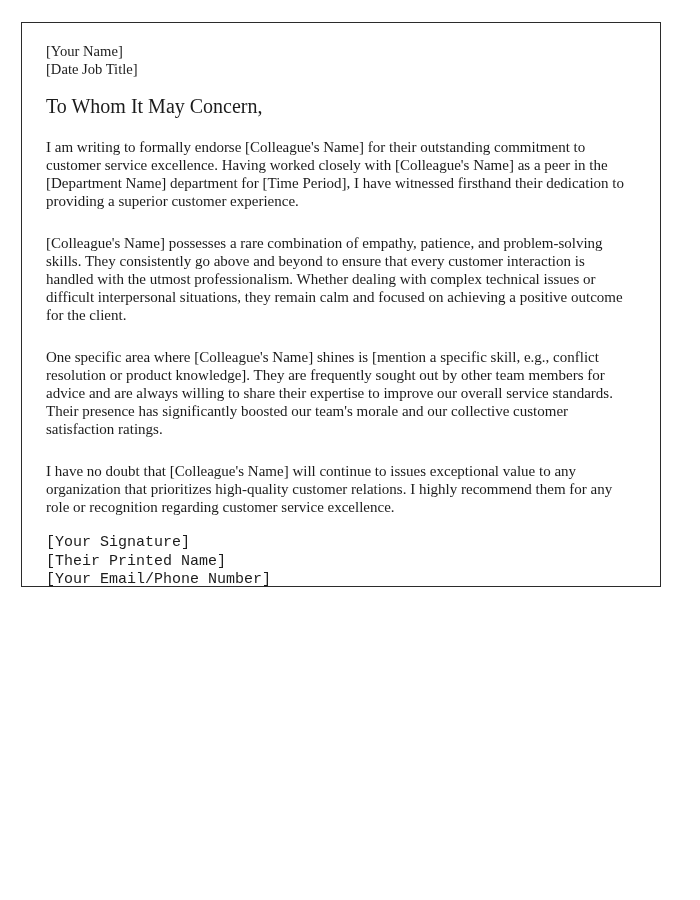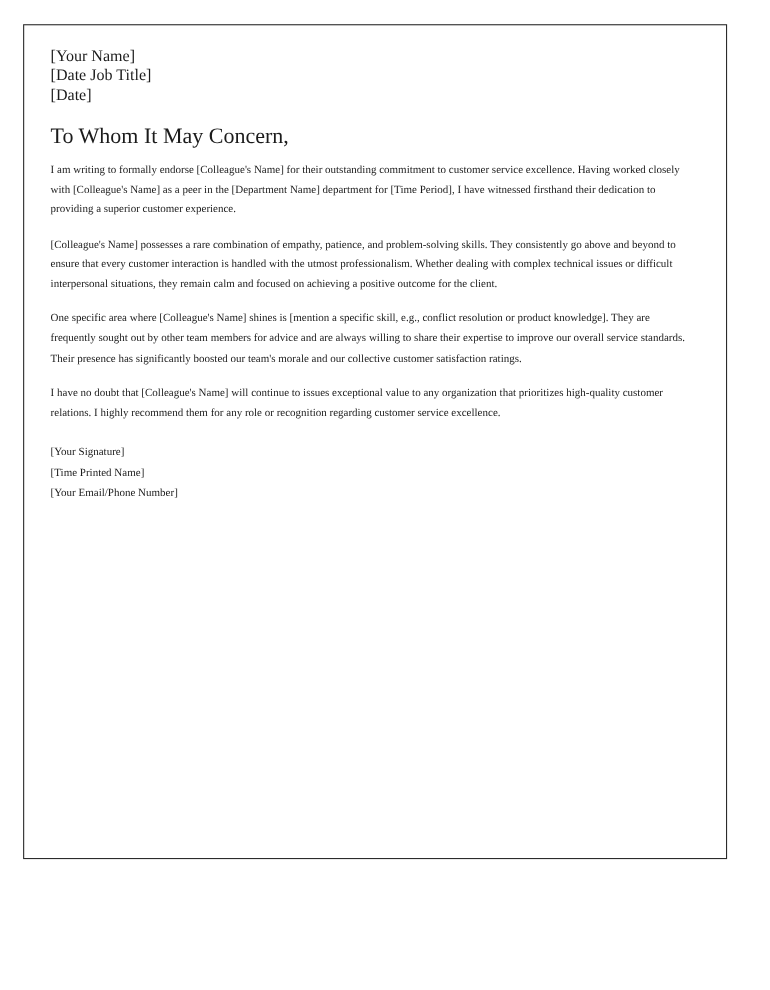--- a/index.html
+++ b/index.html
@@ -18,21 +18,21 @@
     position: relative;
     width: 700px;
     height: 900px;
     background: #ffffff;
   }
   .letter-frame {
     position: absolute;
     left: 21px;
     top: 22px;
     width: 640px;
-    height: 759px;
+    height: 565px;
     border: 1.5px solid #2b2b2b;
     background: #ffffff;
     box-sizing: border-box;
   }
   .letter-body {
     position: absolute;
     left: 24px;
     top: 19px;
     width: 583px;
   }
@@ -43,61 +43,61 @@
     font-size: 14.6px;
     line-height: 18.2px;
     white-space: pre;
   }
   .salutation {
     font-size: 20px;
     line-height: 18.2px;
     margin-top: 18.2px;
   }
   .para {
-    font-size: 10px;
+    font-size: 15px;
     line-height: 18.2px;
-    margin-top: 13px;
+    margin-top: 23px;
     text-align: left;
   }
   .closing {
     font-size: 14.6px;
     line-height: 18.2px;
     margin-top: 18.2px;
   }
   .sig-block {
     margin-top: 18.2px;
   }
   .sig-line {
-    font-size: 10px;
+    font-size: 15px;
     line-height: 18.2px;
     white-space: pre;
+    font-family: Liberation Mono, monospace;
   }
 </style>
 </head>
 <body>
 
 <div class="page">
   <div class="letter-frame">
     <div class="letter-body">
 
       <div class="addr-block">
         <div class="addr-line">[Your Name]</div>
         <div class="addr-line">[Date Job Title]</div>
-        <div class="addr-line">[Date]</div>
       </div>
 
       <div class="salutation">To Whom It May Concern,</div>
 
       <p class="para">I am writing to formally endorse [Colleague's Name] for their outstanding commitment to customer service excellence. Having worked closely with [Colleague's Name] as a peer in the [Department Name] department for [Time Period], I have witnessed firsthand their dedication to providing a superior customer experience.</p>
       <p class="para">[Colleague's Name] possesses a rare combination of empathy, patience, and problem-solving skills. They consistently go above and beyond to ensure that every customer interaction is handled with the utmost professionalism. Whether dealing with complex technical issues or difficult interpersonal situations, they remain calm and focused on achieving a positive outcome for the client.</p>
       <p class="para">One specific area where [Colleague's Name] shines is [mention a specific skill, e.g., conflict resolution or product knowledge]. They are frequently sought out by other team members for advice and are always willing to share their expertise to improve our overall service standards. Their presence has significantly boosted our team's morale and our collective customer satisfaction ratings.</p>
       <p class="para">I have no doubt that [Colleague's Name] will continue to issues exceptional value to any organization that prioritizes high-quality customer relations. I highly recommend them for any role or recognition regarding customer service excellence.</p>
 
 
       <div class="sig-block">
         <div class="sig-line">[Your Signature]</div>
-        <div class="sig-line">[Time Printed Name]</div>
+        <div class="sig-line">[Their Printed Name]</div>
         <div class="sig-line">[Your Email/Phone Number]</div>
       </div>
 
     </div>
   </div>
 </div>
 
 </body></html>

